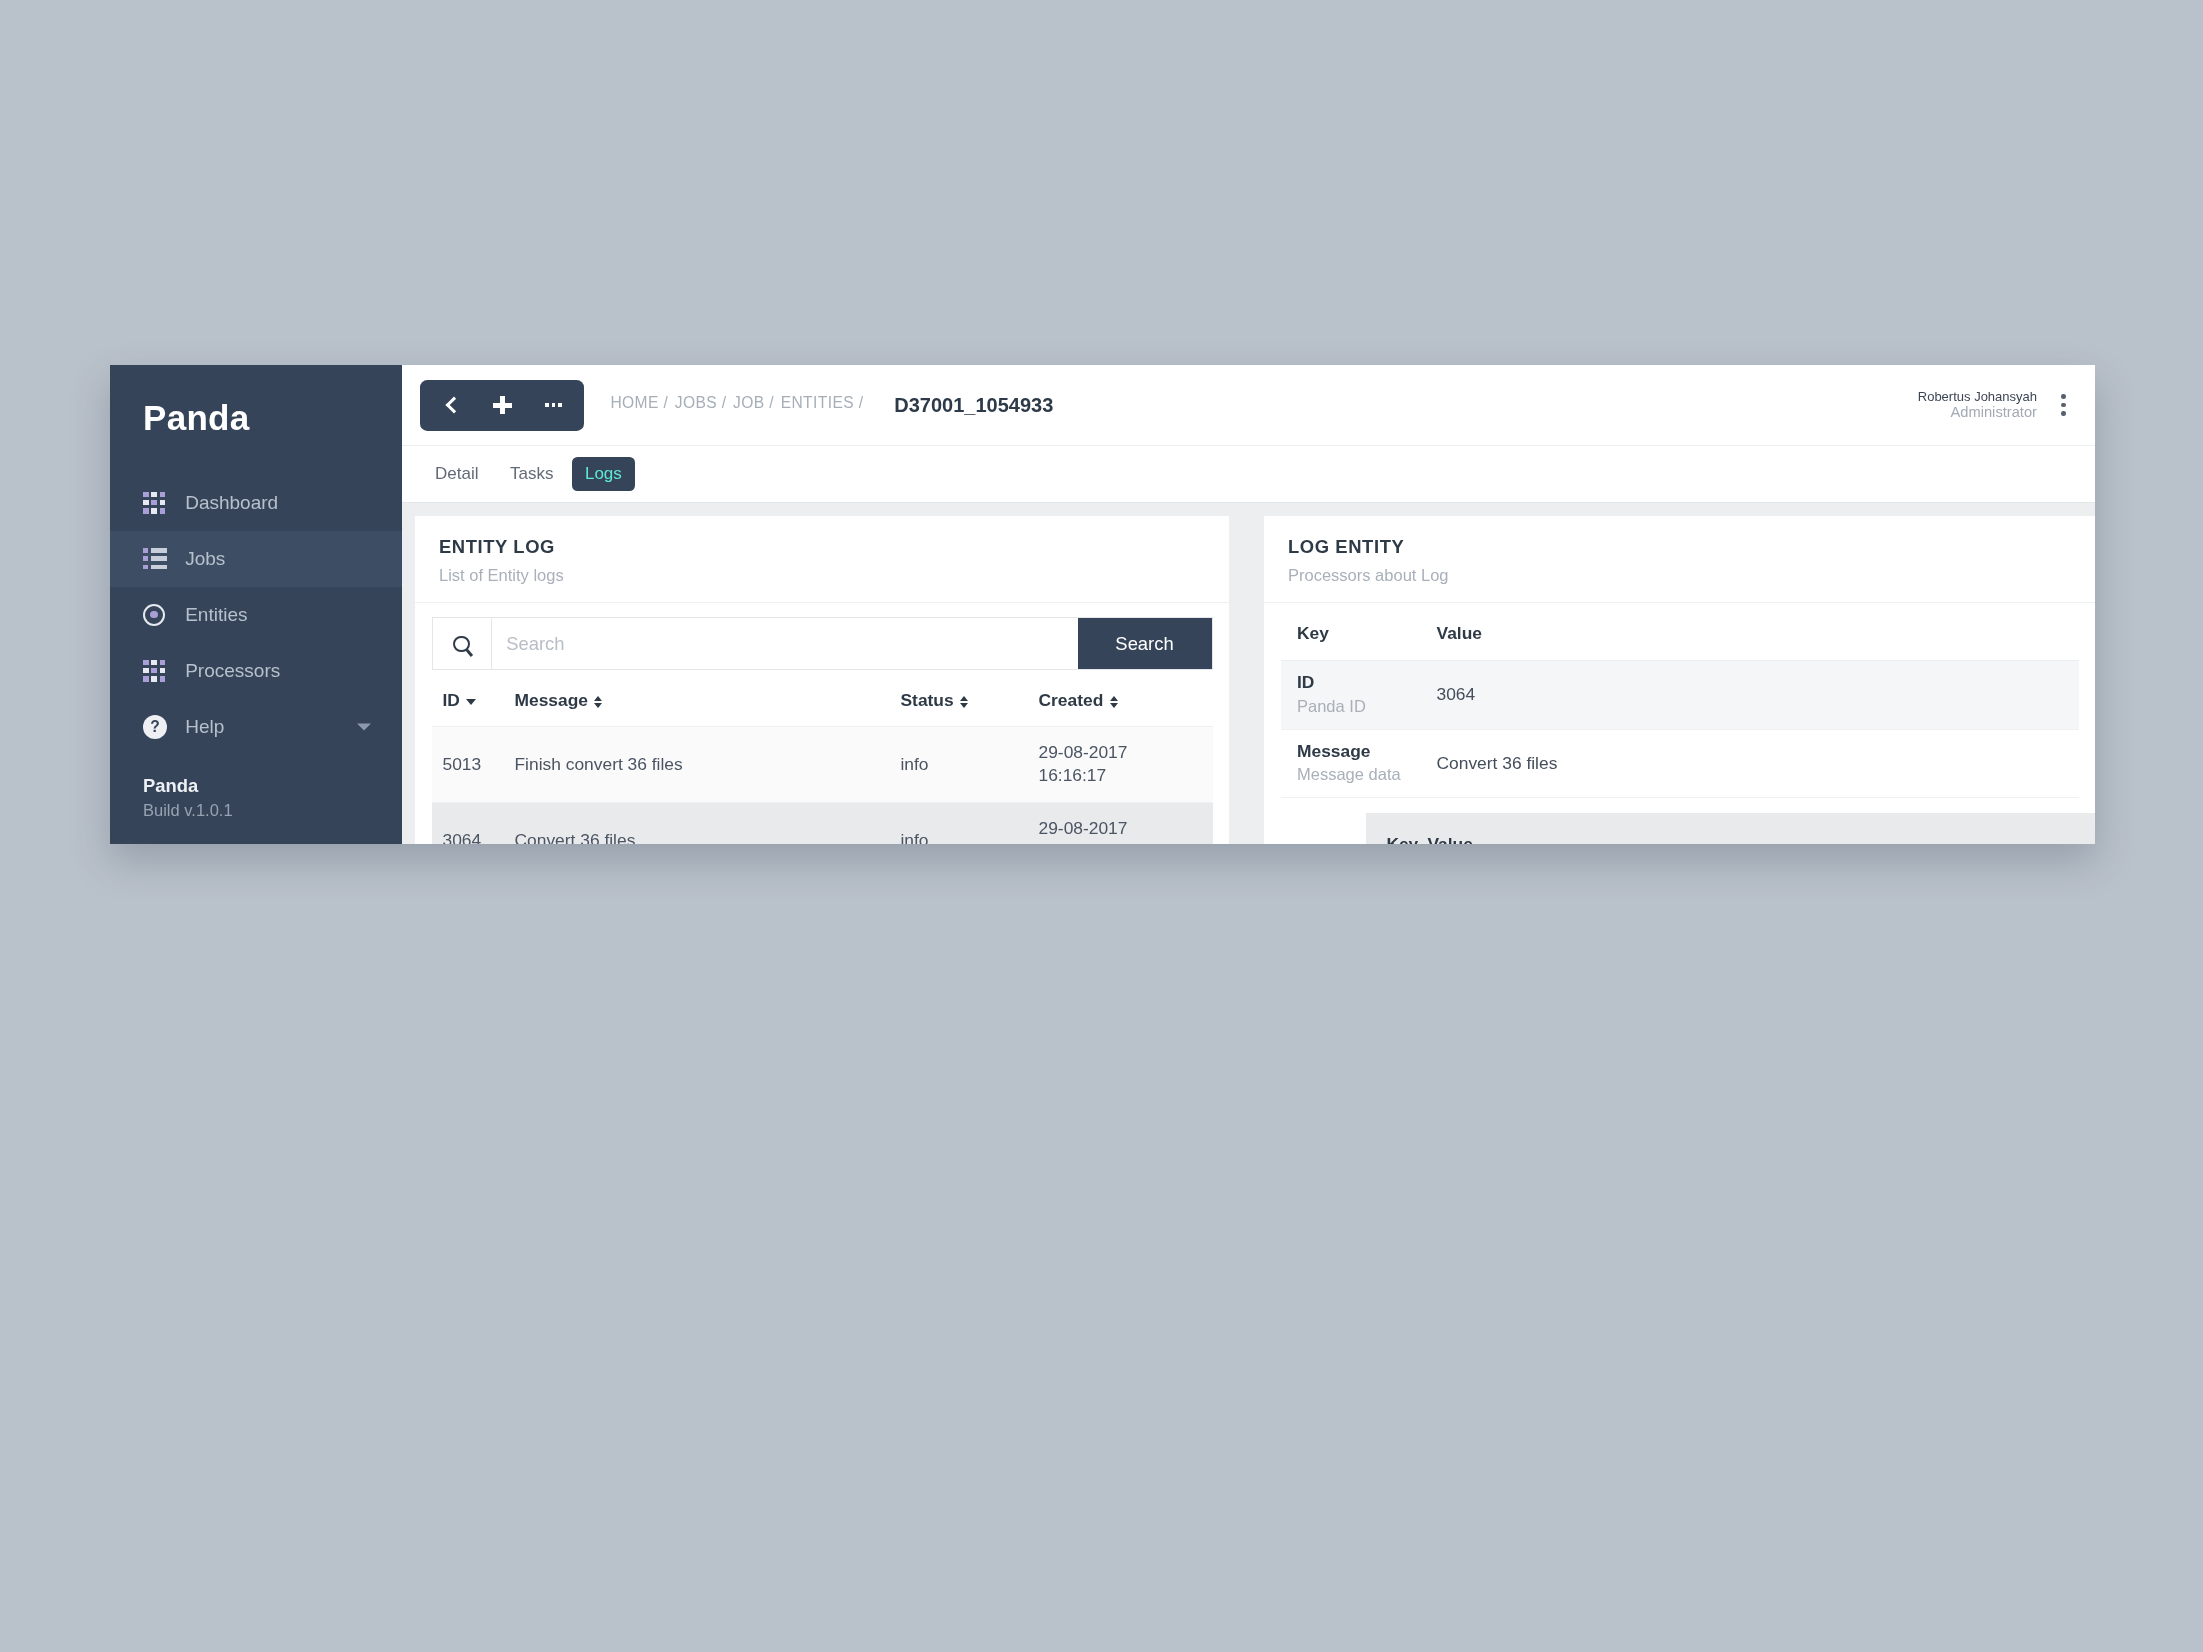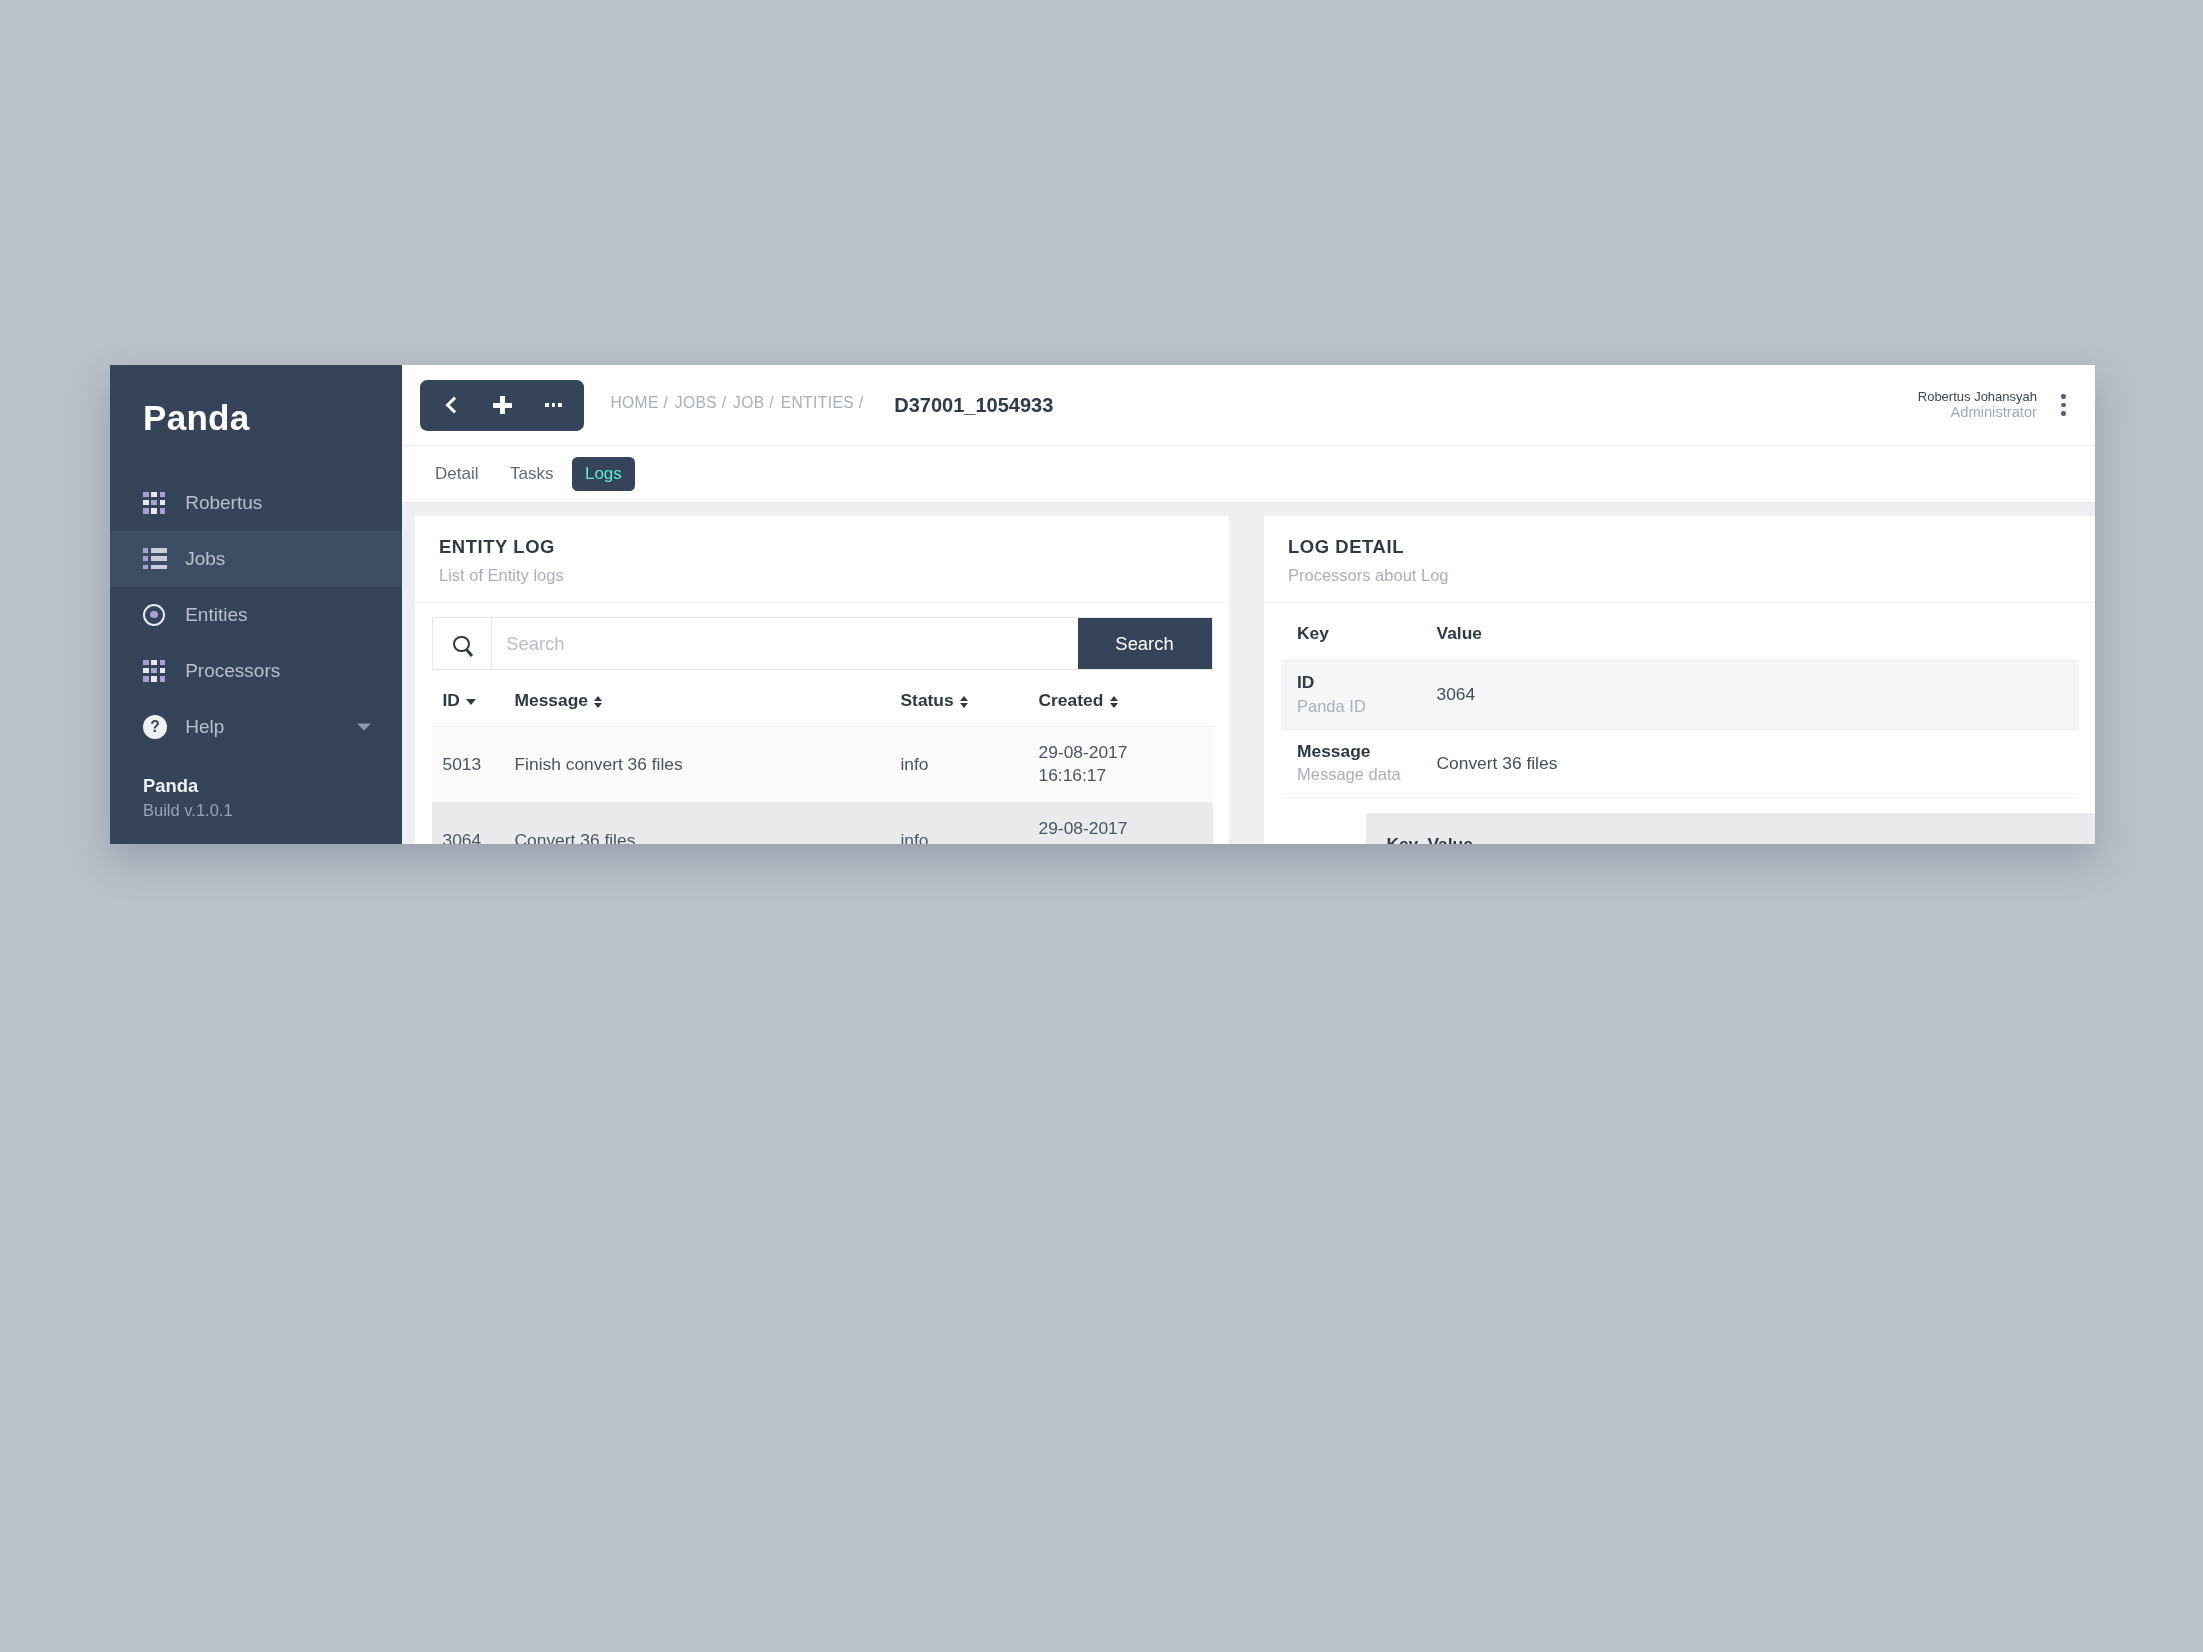--- a/index.html
+++ b/index.html
@@ -215,21 +215,21 @@
               <i></i>
               <i></i>
               <i></i>
               <i></i>
               <i></i>
               <i></i>
               <i></i>
               <i></i>
             </span>
         </span>
-        <span class="nav-label">Robertus</span>
+        <span class="nav-label">Dashboard</span>
       </div>
 
       <div class="nav-item active">
         <span class="nav-icon">
           <span class="ico-list">
             <span class="row">
                 <span class="dot"></span>
                 <span class="bar"></span>
               </span>
             <span class="row">
@@ -400,21 +400,21 @@
 
             </tbody>
           </table>
         </div>
       </section>
 
       <div class="panel-gutter"></div>
 
       <section class="panel panel-right">
         <div class="panel-head">
-          <div class="panel-title">LOG DETAIL</div>
+          <div class="panel-title">LOG ENTITY</div>
           <div class="panel-sub">Processors about Log</div>
         </div>
 
         <div class="detail-body">
           <div class="kv-outer-pad">
             <table class="kvtbl">
               <thead>
                 <tr>
                   <th class="kv-key">Key</th>
                   <th>Value</th>

